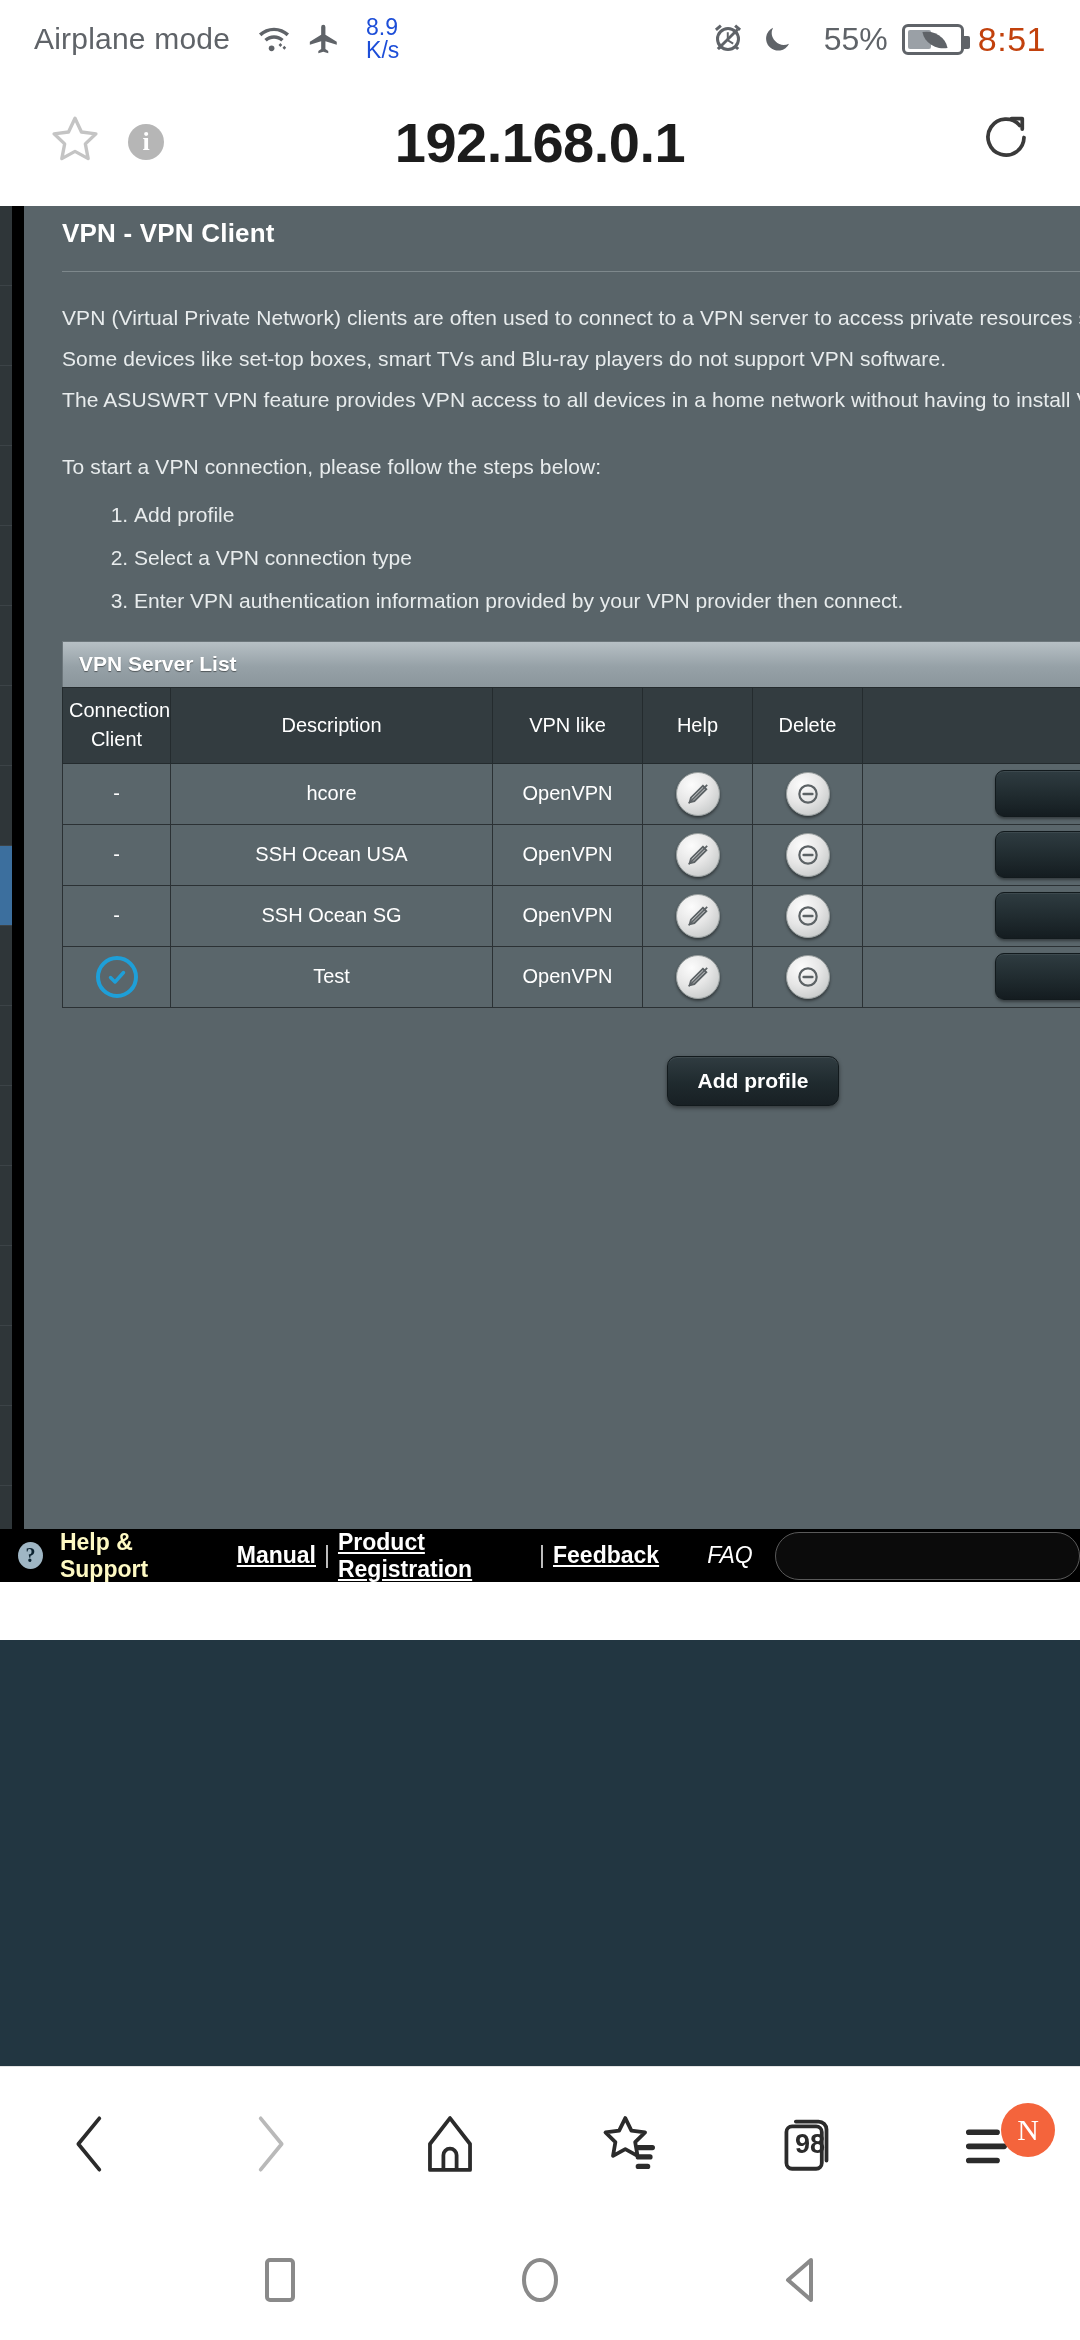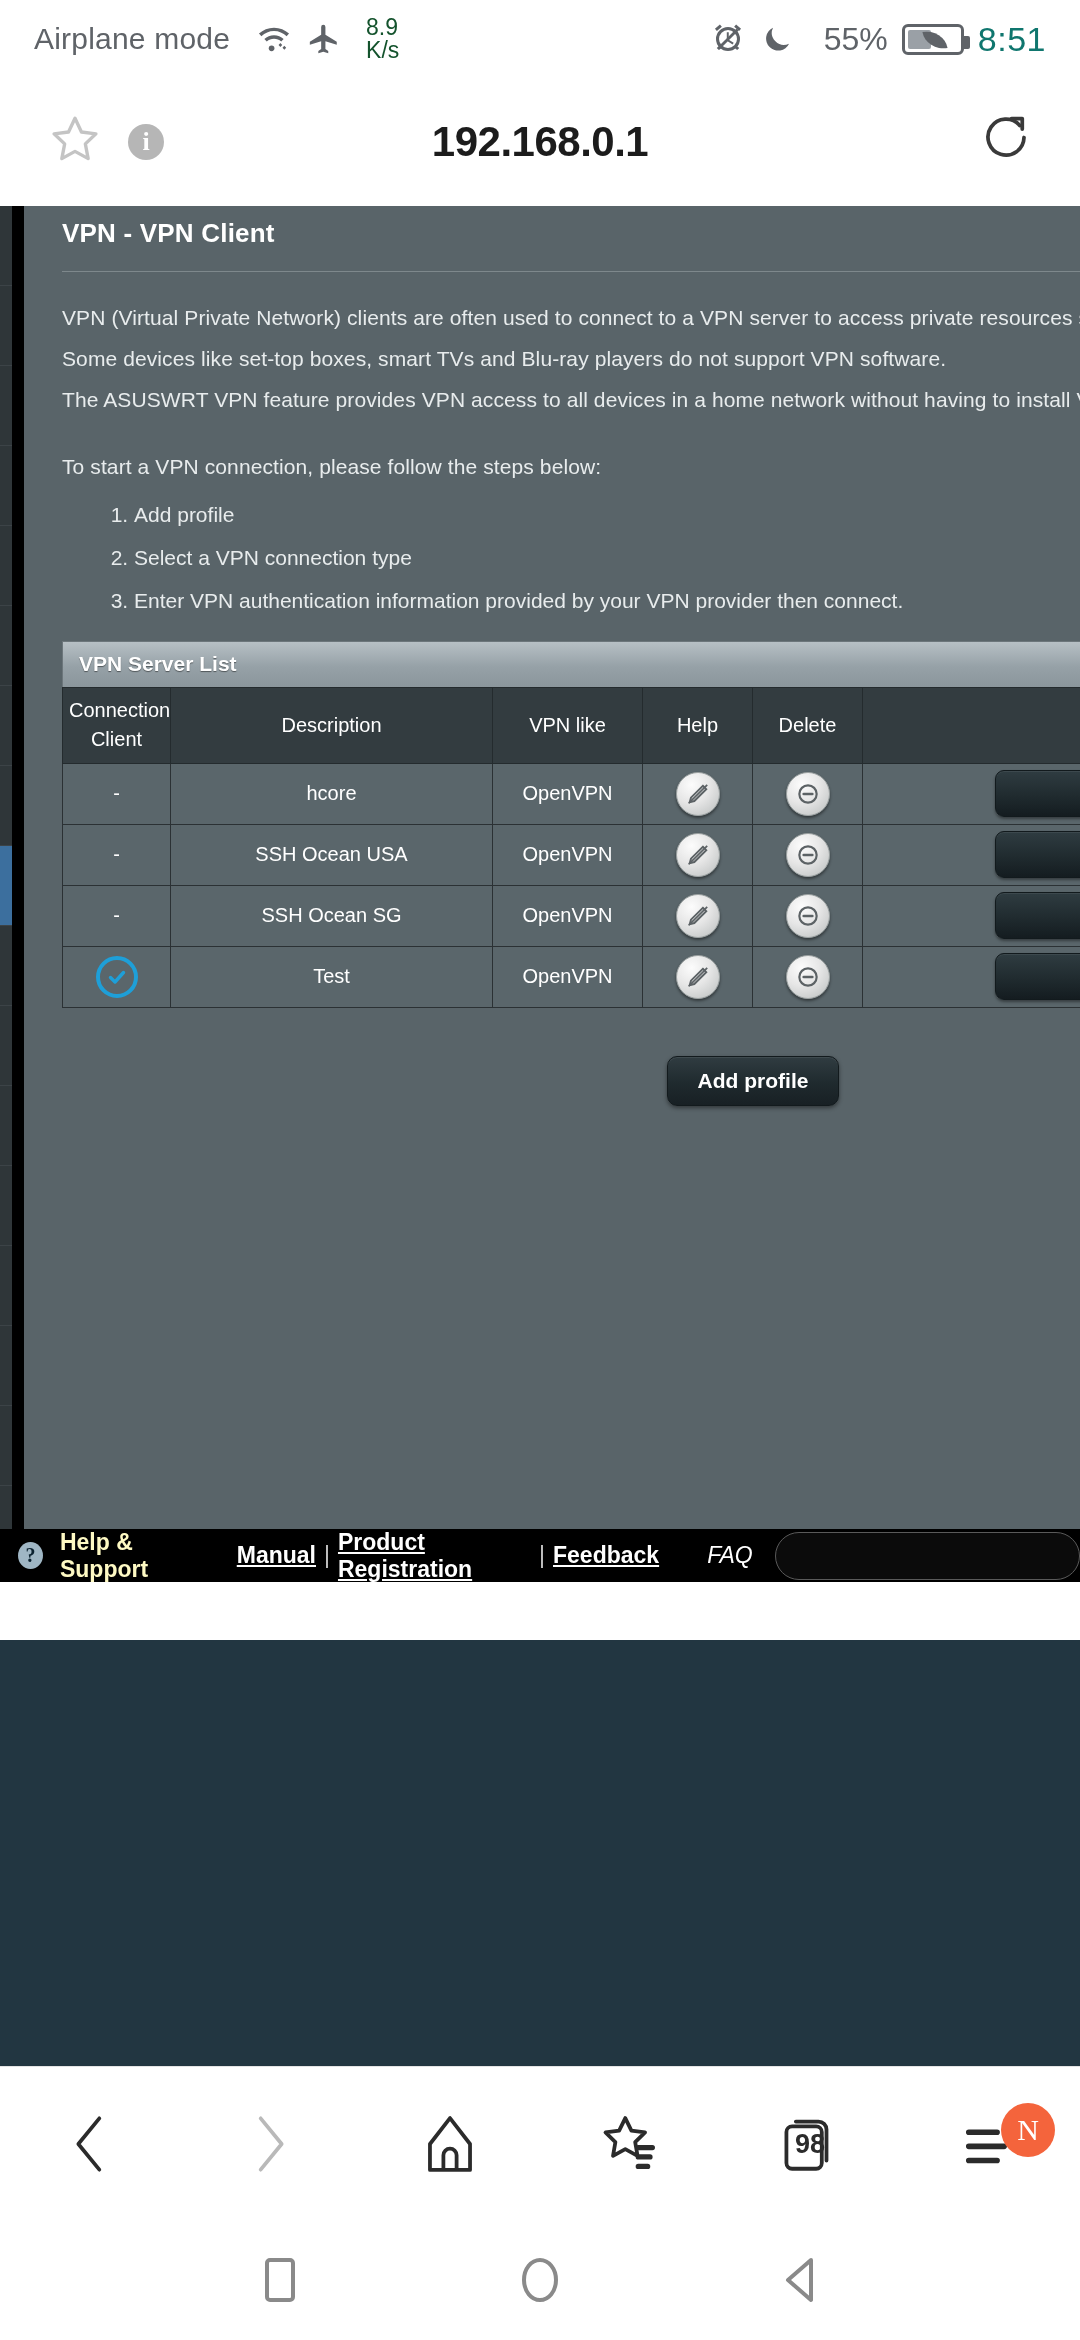--- a/index.html
+++ b/index.html
@@ -14,25 +14,25 @@
   #status-bar{
     position:absolute; left:0; top:0; width:1080px; height:78px;
     background:#ffffff; display:flex; align-items:center;
     padding:0 34px;
   }
   .sb-left{ display:flex; align-items:center; gap:10px; }
   .sb-text{ font-size:30px; color:#5f6368; letter-spacing:.2px; }
   .sb-icon{ display:inline-flex; align-items:center; justify-content:center; }
   .sb-speed{
     display:flex; flex-direction:column; align-items:flex-start;
-    line-height:1.0; font-size:23px; color:#14532d; margin-left:12px;
+    line-height:1.0; font-size:23px; color:#1d4ed8; margin-left:12px;
   }
   .sb-right{ margin-left:auto; display:flex; align-items:center; gap:14px; }
   .sb-pct{ font-size:32px; color:#5f6368;margin-left:16px; }
-  .sb-time{ font-size:34px; color:#0f766e; letter-spacing:.5px; }
+  .sb-time{ font-size:34px; color:#c2410c; letter-spacing:.5px; }
   .batt{
     width:62px; height:31px; border:3px solid #5f6368; border-radius:6px;
     position:relative; display:flex; align-items:center; padding:3px;
   }
   .batt:after{
     content:""; position:absolute; right:-9px; top:9px;
     width:6px; height:13px; background:#5f6368; border-radius:0 2px 2px 0;
   }
   .batt-fill{ width:46%; height:100%; background:#9aa0a6; border-radius:2px; }
   .batt-leaf{
@@ -42,21 +42,21 @@
     transform:rotate(-10deg);
   }
 
   
   #browser-bar{
     position:absolute; left:0; top:78px; width:1080px; height:128px;
     background:#ffffff; display:flex; align-items:center; padding:0 44px;
   }
   #url-title{
     position:absolute; left:0; right:0; text-align:center;
-    font-size:42px; font-weight:bold; color:#1c1c1c; letter-spacing:-.5px;
+    font-size:56px; font-weight:bold; color:#1c1c1c; letter-spacing:-.5px;
   }
   .tb-left{ display:flex; align-items:center; gap:22px; z-index:2; }
   .tb-right{ margin-left:auto; z-index:2; }
   .info-badge{
     width:36px; height:36px; border-radius:50%; background:#b6b6b6;
     color:#fff; font-size:26px; font-weight:bold; display:flex;
     align-items:center; justify-content:center; font-family:"Liberation Serif",serif;
   }
 
   

